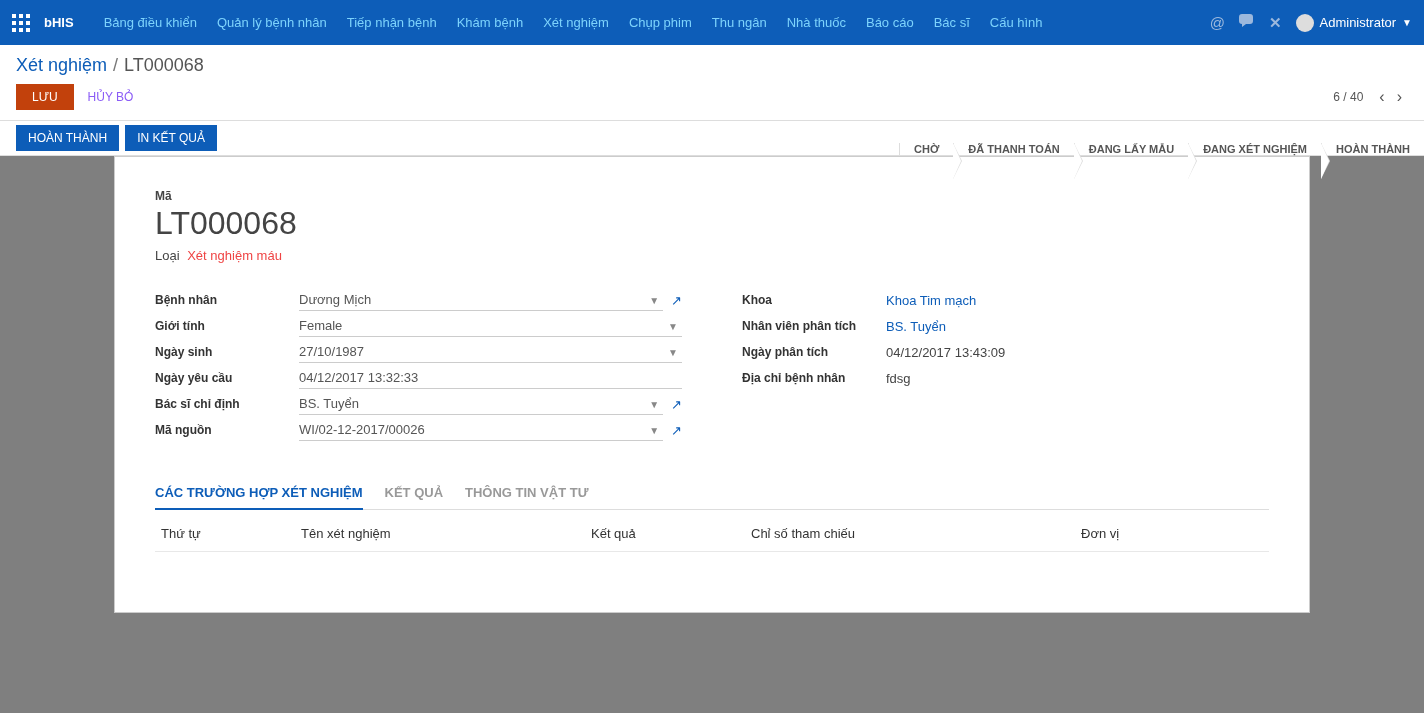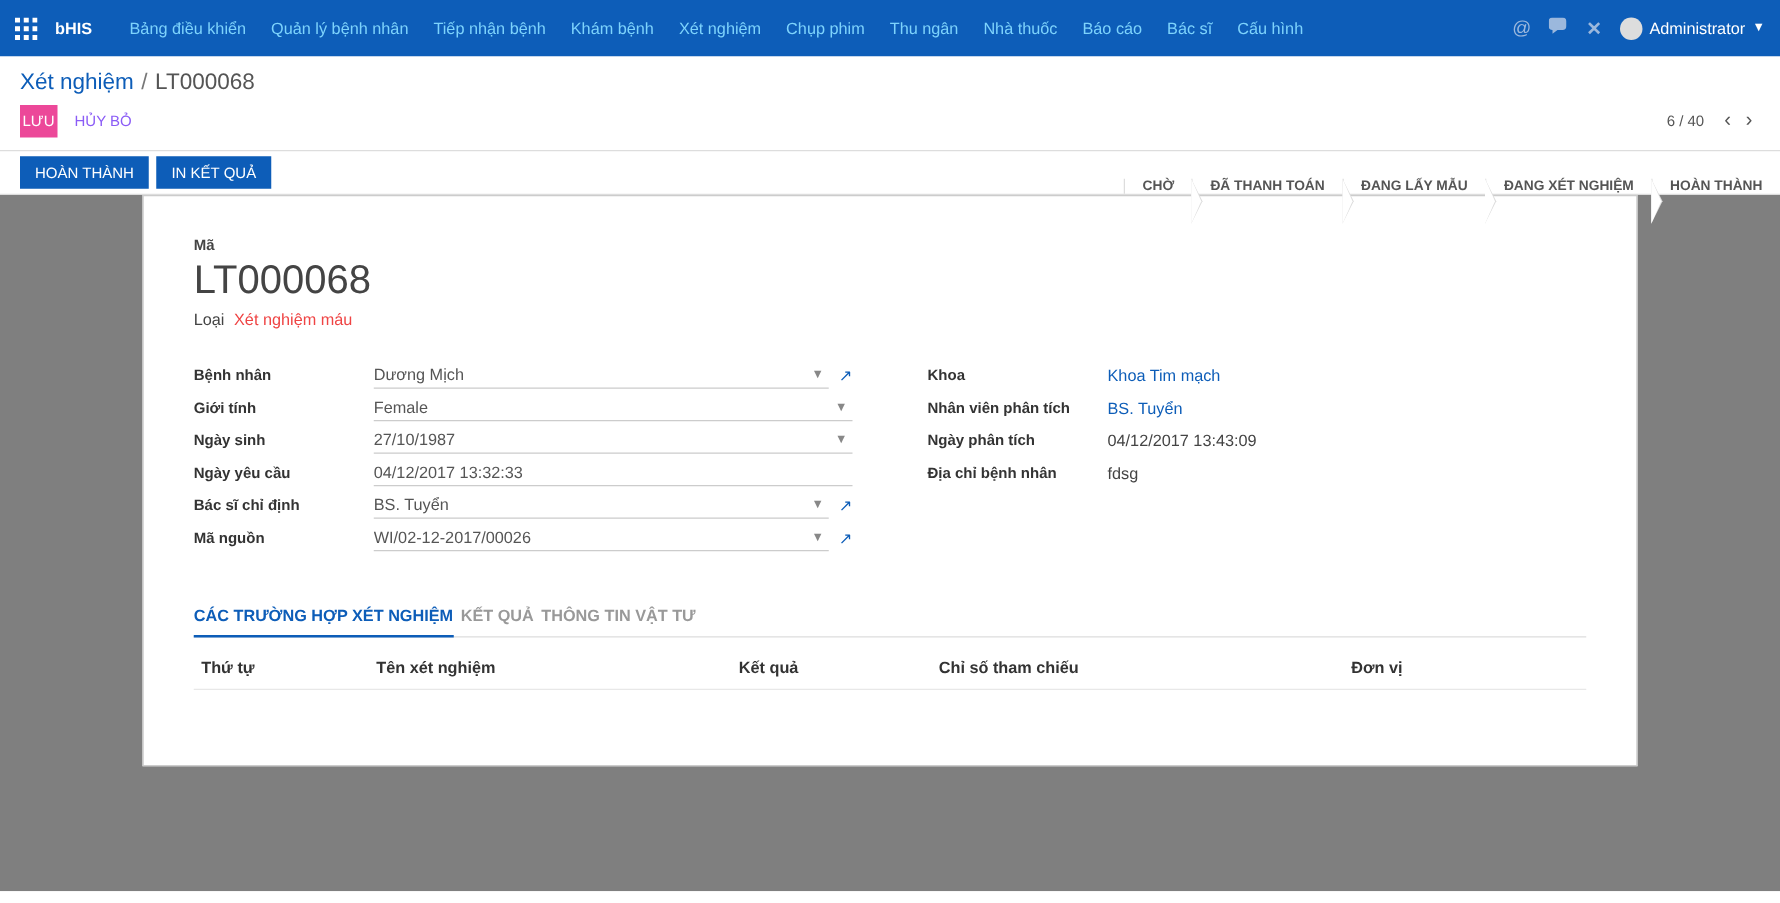--- a/index.html
+++ b/index.html
@@ -14,21 +14,21 @@
 .top-nav .right-icons .ico { cursor: pointer; font-size: 15px; }
 .top-nav .user { color: #fff; cursor: pointer; display: flex; align-items: center; gap: 6px; }
 .top-nav .user .avatar { width: 18px; height: 18px; border-radius: 50%; background: #ddd; display:inline-block; }
 
 .crumb-row { padding: 10px 16px 4px; display: flex; align-items: center; }
 .crumb-row .bc-link { color: #0d5db8; font-size: 18px; cursor: pointer; }
 .crumb-row .bc-sep { color: #777; margin: 0 6px; font-size: 18px; }
 .crumb-row .bc-cur { color: #555; font-size: 18px; }
 
 .action-row { padding: 4px 16px 10px; display: flex; align-items: center; }
-.btn-primary { background: #ec4899; color: #fff; border: none; padding: 6px 2px; font-size: 12px; cursor: pointer; }
+.btn-primary { background: #c2410c; color: #fff; border: none; padding: 6px 16px; font-size: 12px; cursor: pointer; }
 .btn-link { background: none; border: none; color: #8b5cf6; font-size: 12px; cursor: pointer; margin-left: 14px; }
 .pager { margin-left: auto; display: flex; align-items: center; color: #555; }
 .pager .pg-text { font-size: 12px; margin-right: 10px; }
 .pager .pg-btn { cursor: pointer; padding: 4px 6px; color: #555; font-size: 16px; }
 
 .status-bar { border-top: 1px solid #ddd; border-bottom: 1px solid #ddd; height: 36px; display: flex; align-items: stretch; background: #fff; }
 .sb-left { display: flex; align-items: center; padding-left: 16px; gap: 6px; }
 .sb-left .stat-btn { background: #0d5db8; color: #fff; border: none; padding: 6px 12px; font-size: 12px; cursor: pointer; }
 .sb-spacer { flex: 1; }
 .sb-right { display: flex; align-items: flex-end; }
@@ -50,27 +50,27 @@
 .col { flex: 1; }
 .frow { display: flex; align-items: center; min-height: 26px; margin-bottom: 0px; }
 .frow .flabel { width: 144px; font-size: 12px; font-weight: bold; color: #333; }
 .frow .fval { flex: 1; font-size: 13px; color: #444; position: relative; display: flex; align-items: center; }
 .frow .fval-link { color: #0d5db8; cursor: pointer; }
 .input-line { flex: 1; border: none; border-bottom: 1px solid #ccc; padding: 3px 18px 3px 0; font-size: 13px; color: #555; outline: none; background: transparent; }
 .input-wrap { flex: 1; position: relative; display: flex; }
 .dd-caret { position: absolute; right: 4px; top: 50%; transform: translateY(-50%); color: #888; font-size: 10px; pointer-events: none; }
 .ext-icon { color: #0d5db8; margin-left: 8px; cursor: pointer; font-size: 13px; }
 
-.tabs { margin-top: 34px; border-bottom: 1px solid #ddd; display: flex; gap: 6px; }
+.tabs { margin-top: 34px; border-bottom: 1px solid #ddd; display: flex; gap: 22px; }
 .tab { padding: 8px 0; font-size: 13px; color: #999; font-weight: bold; cursor: pointer; }
 .tab.active { color: #0d5db8; border-bottom: 2px solid #0d5db8; margin-bottom: -1px; }
 
 .tbl { width: 100%; margin-top: 6px; }
 .tbl-head { display: flex; padding: 10px 6px; border-bottom: 1px solid #e8e8e8; }
-.tbl-head .th { font-size: 13px; font-weight: bold; color: #333; }
+.tbl-head .th { font-size: 13px; font-weight: normal; color: #333; }
 .th-1 { width: 140px; }
 .th-2 { width: 290px; }
 .th-3 { width: 160px; }
 .th-4 { width: 330px; }
 .th-5 { flex: 1; }
 </style>
 </head>
 <body>
 
 <div class="top-nav">

